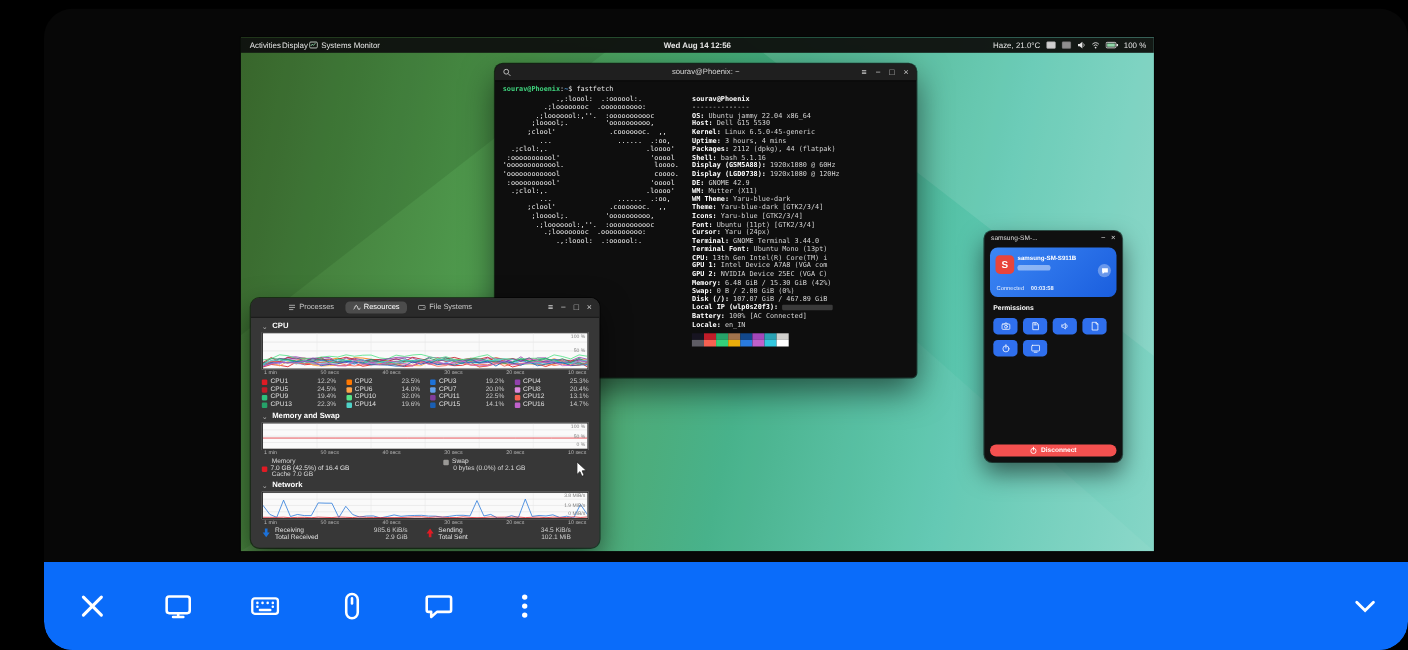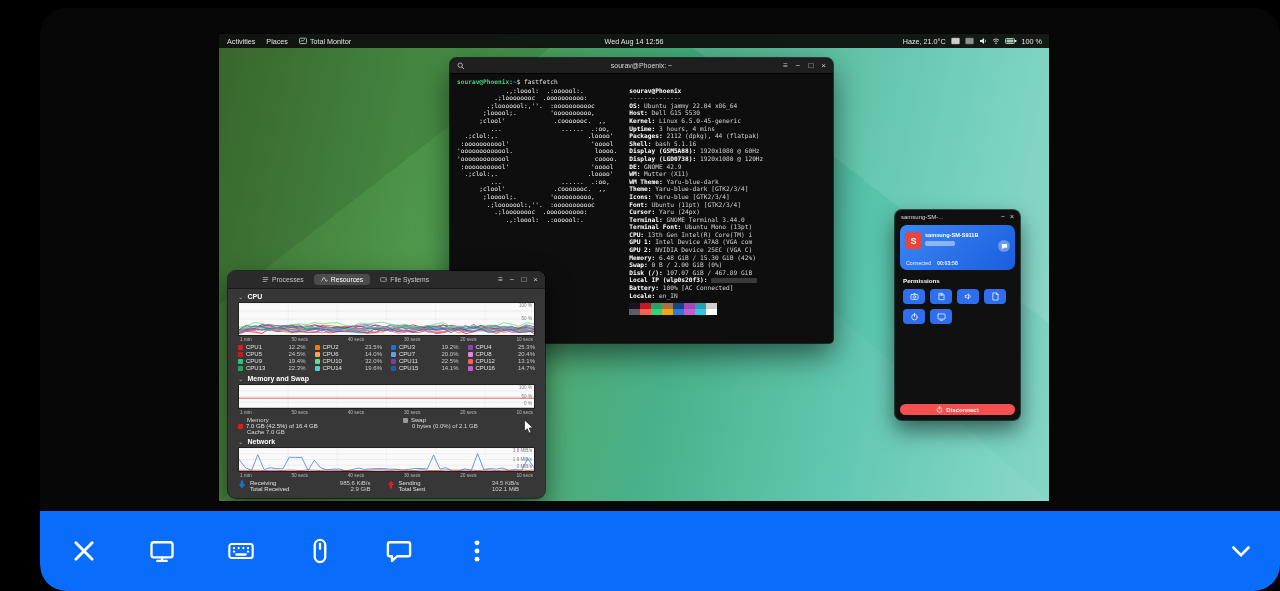--- a/index.html
+++ b/index.html
@@ -10,23 +10,23 @@
 .desktop{position:absolute;left:179px;top:26px;width:830px;height:467px;overflow:hidden;
  background:linear-gradient(102deg,#3f6e31 0%,#4f9b4e 28%,#3fae85 56%,#5cc7b0 78%,#86d6c7 100%);
  box-shadow:0 0 0 1px rgba(0,0,0,.45)}
 .poly{position:absolute;inset:0;pointer-events:none}
 .p1{clip-path:polygon(0 0,42% 0,0 58%);background:rgba(0,28,0,.10)}
 .p2{clip-path:polygon(55% 0,100% 0,100% 62%);background:rgba(255,255,255,.10)}
 .p3{clip-path:polygon(0 100%,58% 34%,100% 100%);background:rgba(255,255,255,.05)}
 
 
 .topbar{position:absolute;top:0;left:0;right:0;height:14px;background:rgba(15,19,15,.97);display:flex;align-items:center;color:#e6e6e6;font-size:7.2px;z-index:6}
-.tb-left{display:flex;gap:11px;padding-left:8px;align-items:center}
+.tb-left{display:flex;gap:1px;padding-left:8px;align-items:center}
 .tb-app{display:flex;align-items:center;gap:3px}
-.tb-center{position:absolute;left:50%;transform:translateX(-50%);font-weight:normal}
+.tb-center{position:absolute;left:50%;transform:translateX(-50%);font-weight:bold}
 .tb-right{margin-left:auto;display:flex;align-items:center;gap:5px;padding-right:7px}
 .tb-right svg{display:block}
 
 
 .term{position:absolute;left:231px;top:24px;width:383px;height:285px;background:#0e0e0e;border-radius:7px 7px 4px 4px;box-shadow:0 12px 30px rgba(0,0,0,.55),0 0 0 1px rgba(0,0,0,.65);z-index:3}
 .term-tb{position:relative;height:16px;background:#1f1f1f;border-radius:7px 7px 0 0;display:flex;align-items:center;padding:0 7px;color:#c8c8c8;border-bottom:1px solid #000}
 .term-title{position:absolute;left:50%;transform:translateX(-50%);font-size:7px;color:#d8d8d8;white-space:nowrap}
 .ctrls{margin-left:auto;display:flex;gap:8px;font-size:8px;align-items:center;line-height:1}
 .ctrls span{cursor:default}
 .term-body{padding:4px 7px;font-family:"DejaVu Sans Mono",monospace;font-size:6.2px;line-height:7.6px;color:#e6e6e6}
@@ -107,27 +107,27 @@
 <div class="window">
 
   <div class="desktop">
     <div class="poly p1"></div>
     <div class="poly p2"></div>
     <div class="poly p3"></div>
 
     <div class="topbar">
       <div class="tb-left">
         <span>Activities</span>
-        <span>Places</span>
+        <span>Display</span>
         <span class="tb-app">
           <svg width="8" height="8" viewBox="0 0 8 8">
               <rect x="0.5" y="1.2" width="7" height="5.4" rx="1" fill="none" stroke="#cfd8cf" stroke-width="0.8"></rect>
               <path d="M1.6 4.8l1.2-1.6 1.2 1 1.7-2" stroke="#8fd6a8" stroke-width="0.8" fill="none"></path>
             </svg>
-          <span>Total Monitor</span>
+          <span>Systems Monitor</span>
         </span>
       </div>
       <div class="tb-center">Wed Aug 14 12:56</div>
       <div class="tb-right">
         <span>Haze, 21.0°C</span>
         <svg width="9" height="8" viewBox="0 0 9 8">
             <rect x="0.5" y="1" width="8" height="6" rx="0.8" fill="#cfcfcf" stroke="#9a9a9a" stroke-width="0.5"></rect>
           </svg>
         <svg width="9" height="8" viewBox="0 0 9 8">
             <rect x="0.5" y="1" width="8" height="6" rx="0.8" fill="#8f8f8f" stroke="#6a6a6a" stroke-width="0.5"></rect>

